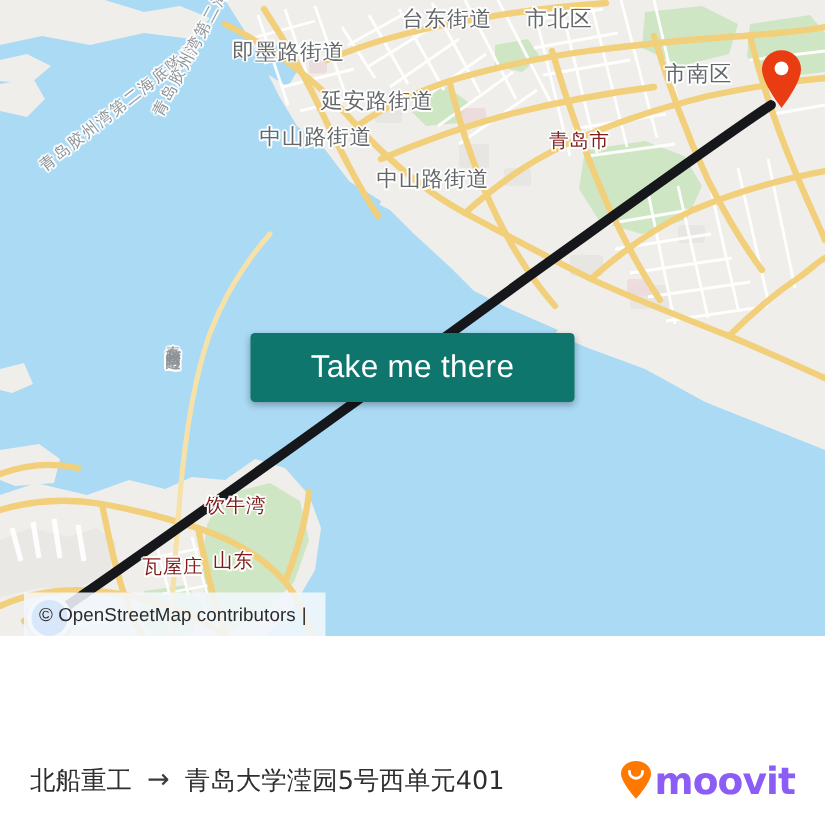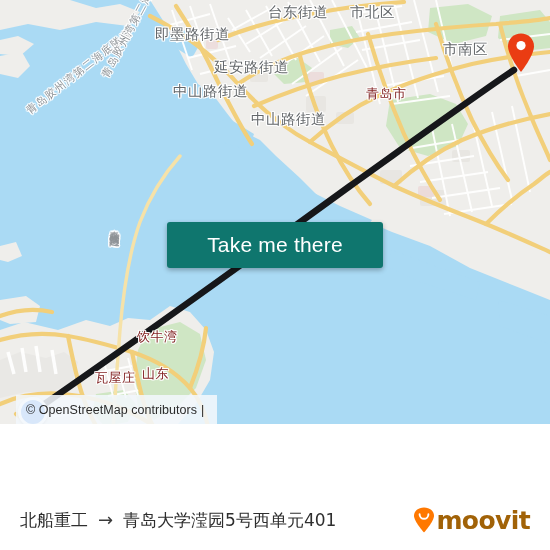--- a/index.html
+++ b/index.html
@@ -155,21 +155,21 @@
   }
   #moovit-logo {
     display: flex;
     align-items: center;
     gap: 1px;
   }
   #moovit-wordmark {
     font-family: "DejaVu Sans", "Liberation Sans", sans-serif;
     font-size: 25px;
     font-weight: bold;
-    color: #a16207;
+    color: #8b5cf6;
     letter-spacing: -0.6px;
   }
 </style>
 </head>
 <body>
 
 <div id="app">
 
   <div id="map">
 

